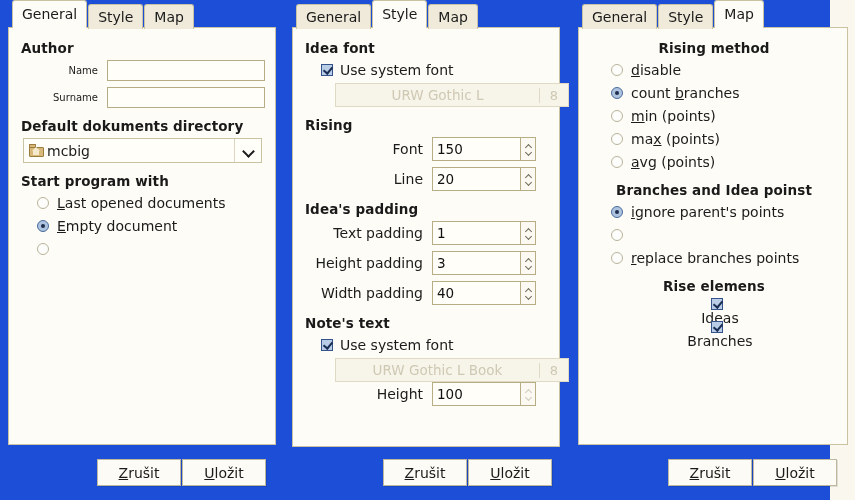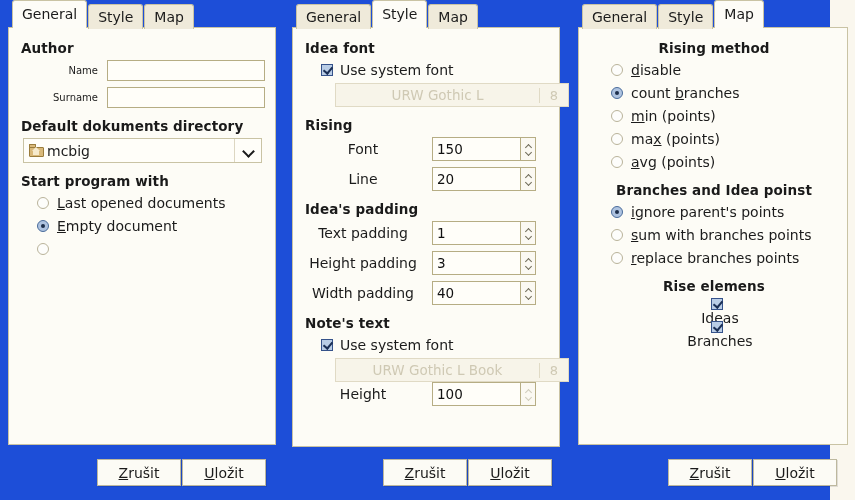--- a/index.html
+++ b/index.html
@@ -263,21 +263,21 @@
     background: #e0dac5;
   }
   .fontbtn .fsize {
     width: 28px;
     text-align: center;
     font-size: 13px;
     color: #cfc9b4;
   }
 
   
-  .p2 .flabel { width: 120px; font-size: 14px; text-align: center; }
+  .p2 .flabel { width: 120px; font-size: 14px; }
   .spin {
     display: flex;
     align-items: stretch;
     height: 24px;
   }
   .spin input {
     font-family: "DejaVu Sans", sans-serif;
     font-size: 13.5px;
     border: 1px solid #b6ad84;
     border-right: none;
@@ -538,21 +538,20 @@
         </div>
 
         <div class="grouphdr tight">Branches and Idea poinst</div>
 
         <div class="radiorow">
           <span class="radio on"></span>
           <span class="rlabel"><span></span><u class="acc">i</u><span>gnore parent's points</span></span>
         </div>
         <div class="radiorow">
           <span class="radio"></span>
-          <span class="rlabel"><span></span><u class="acc">s</u><span>um with branches points</span></span>
         </div>
         <div class="radiorow">
           <span class="radio"></span>
           <span class="rlabel"><span></span><u class="acc">r</u><span>eplace branches points</span></span>
         </div>
 
         <div class="grouphdr tight">Rise elemens</div>
 
         <div class="checkrow">
           <span class="cbox"></span>

